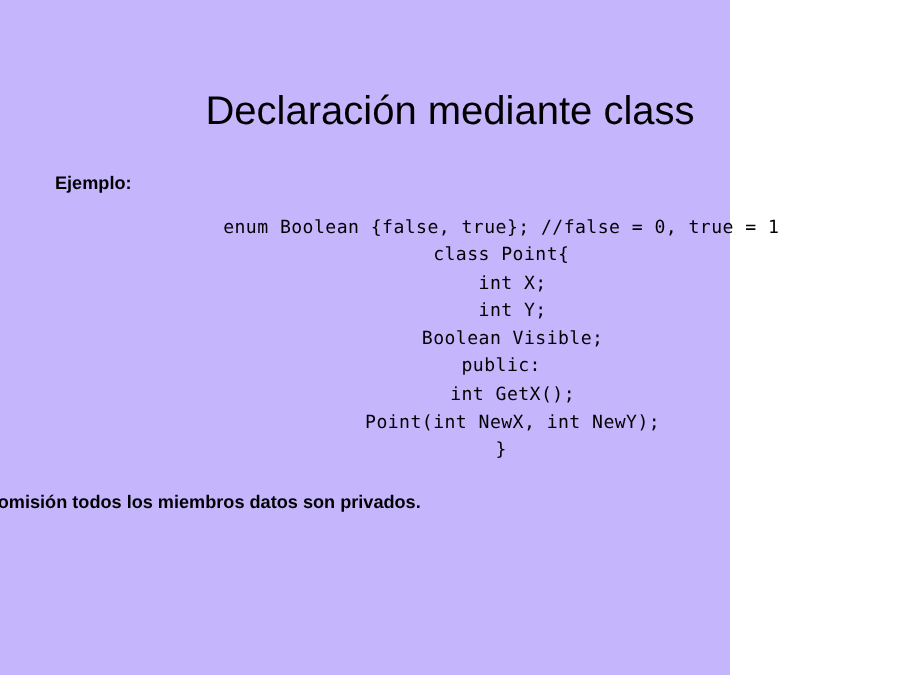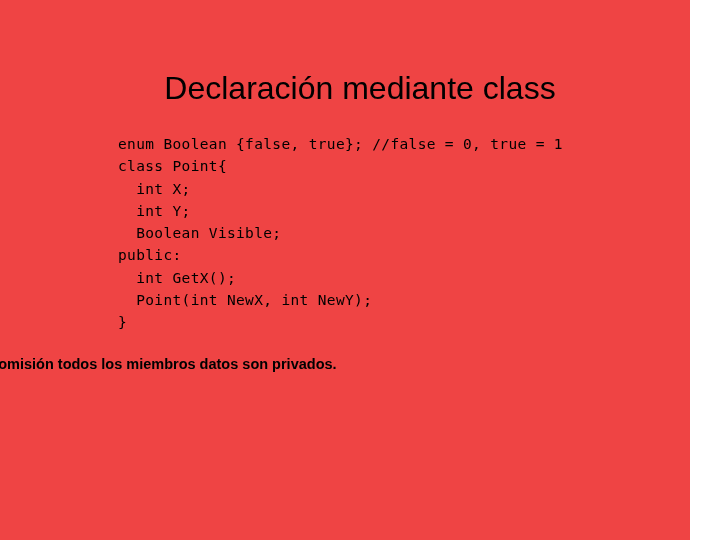--- a/index.html
+++ b/index.html
@@ -11,23 +11,23 @@
     width: 720px;
     height: 540px;
     overflow: hidden;
     font-family: "Liberation Sans", sans-serif;
     color: #000000;
     -webkit-font-smoothing: none;
   }
 
   .slide {
     position: relative;
-    width: 690px;
+    width: 584px;
     height: 540px;
-    background: #ef4444;
+    background: #c4b5fd;
     box-sizing: border-box;
     padding-left: 48px;
   }
 
   .slide-title {
     position: absolute;
     left: 0;
     top: 48px;
     width: 720px;
     text-align: center;
@@ -62,20 +62,21 @@
 
   .code-block {
     margin: 16px 0 0 74px;
     font-family: "Liberation Mono", "DejaVu Sans Mono", monospace;
     font-size: 14.5px;
     font-weight: 400;
     line-height: 21.3px;
     color: #000000;
     white-space: pre;
     letter-spacing: 0.35px;
+    text-align: center;
   }
 
   .code-line {
     white-space: pre;
     min-height: 21.3px;
   }
 
   .closing {
     margin: 21px 0 0 -74px;
     font-family: "Liberation Sans", sans-serif;
@@ -89,20 +90,21 @@
 </head>
 <body>
 
 <div class="slide">
 
   <h1 class="slide-title">Declaración mediante class</h1>
 
   <div class="body-block">
 
 
+    <p class="body-line example">Ejemplo:</p>
 
     <pre class="code-block"><code class="code-line">enum Boolean {false, true}; //false = 0, true = 1</code>
 <code class="code-line">class Point{</code>
 <code class="code-line">  int X;</code>
 <code class="code-line">  int Y;</code>
 <code class="code-line">  Boolean Visible;</code>
 <code class="code-line">public:</code>
 <code class="code-line">  int GetX();</code>
 <code class="code-line">  Point(int NewX, int NewY);</code>
 <code class="code-line">}</code></pre>

